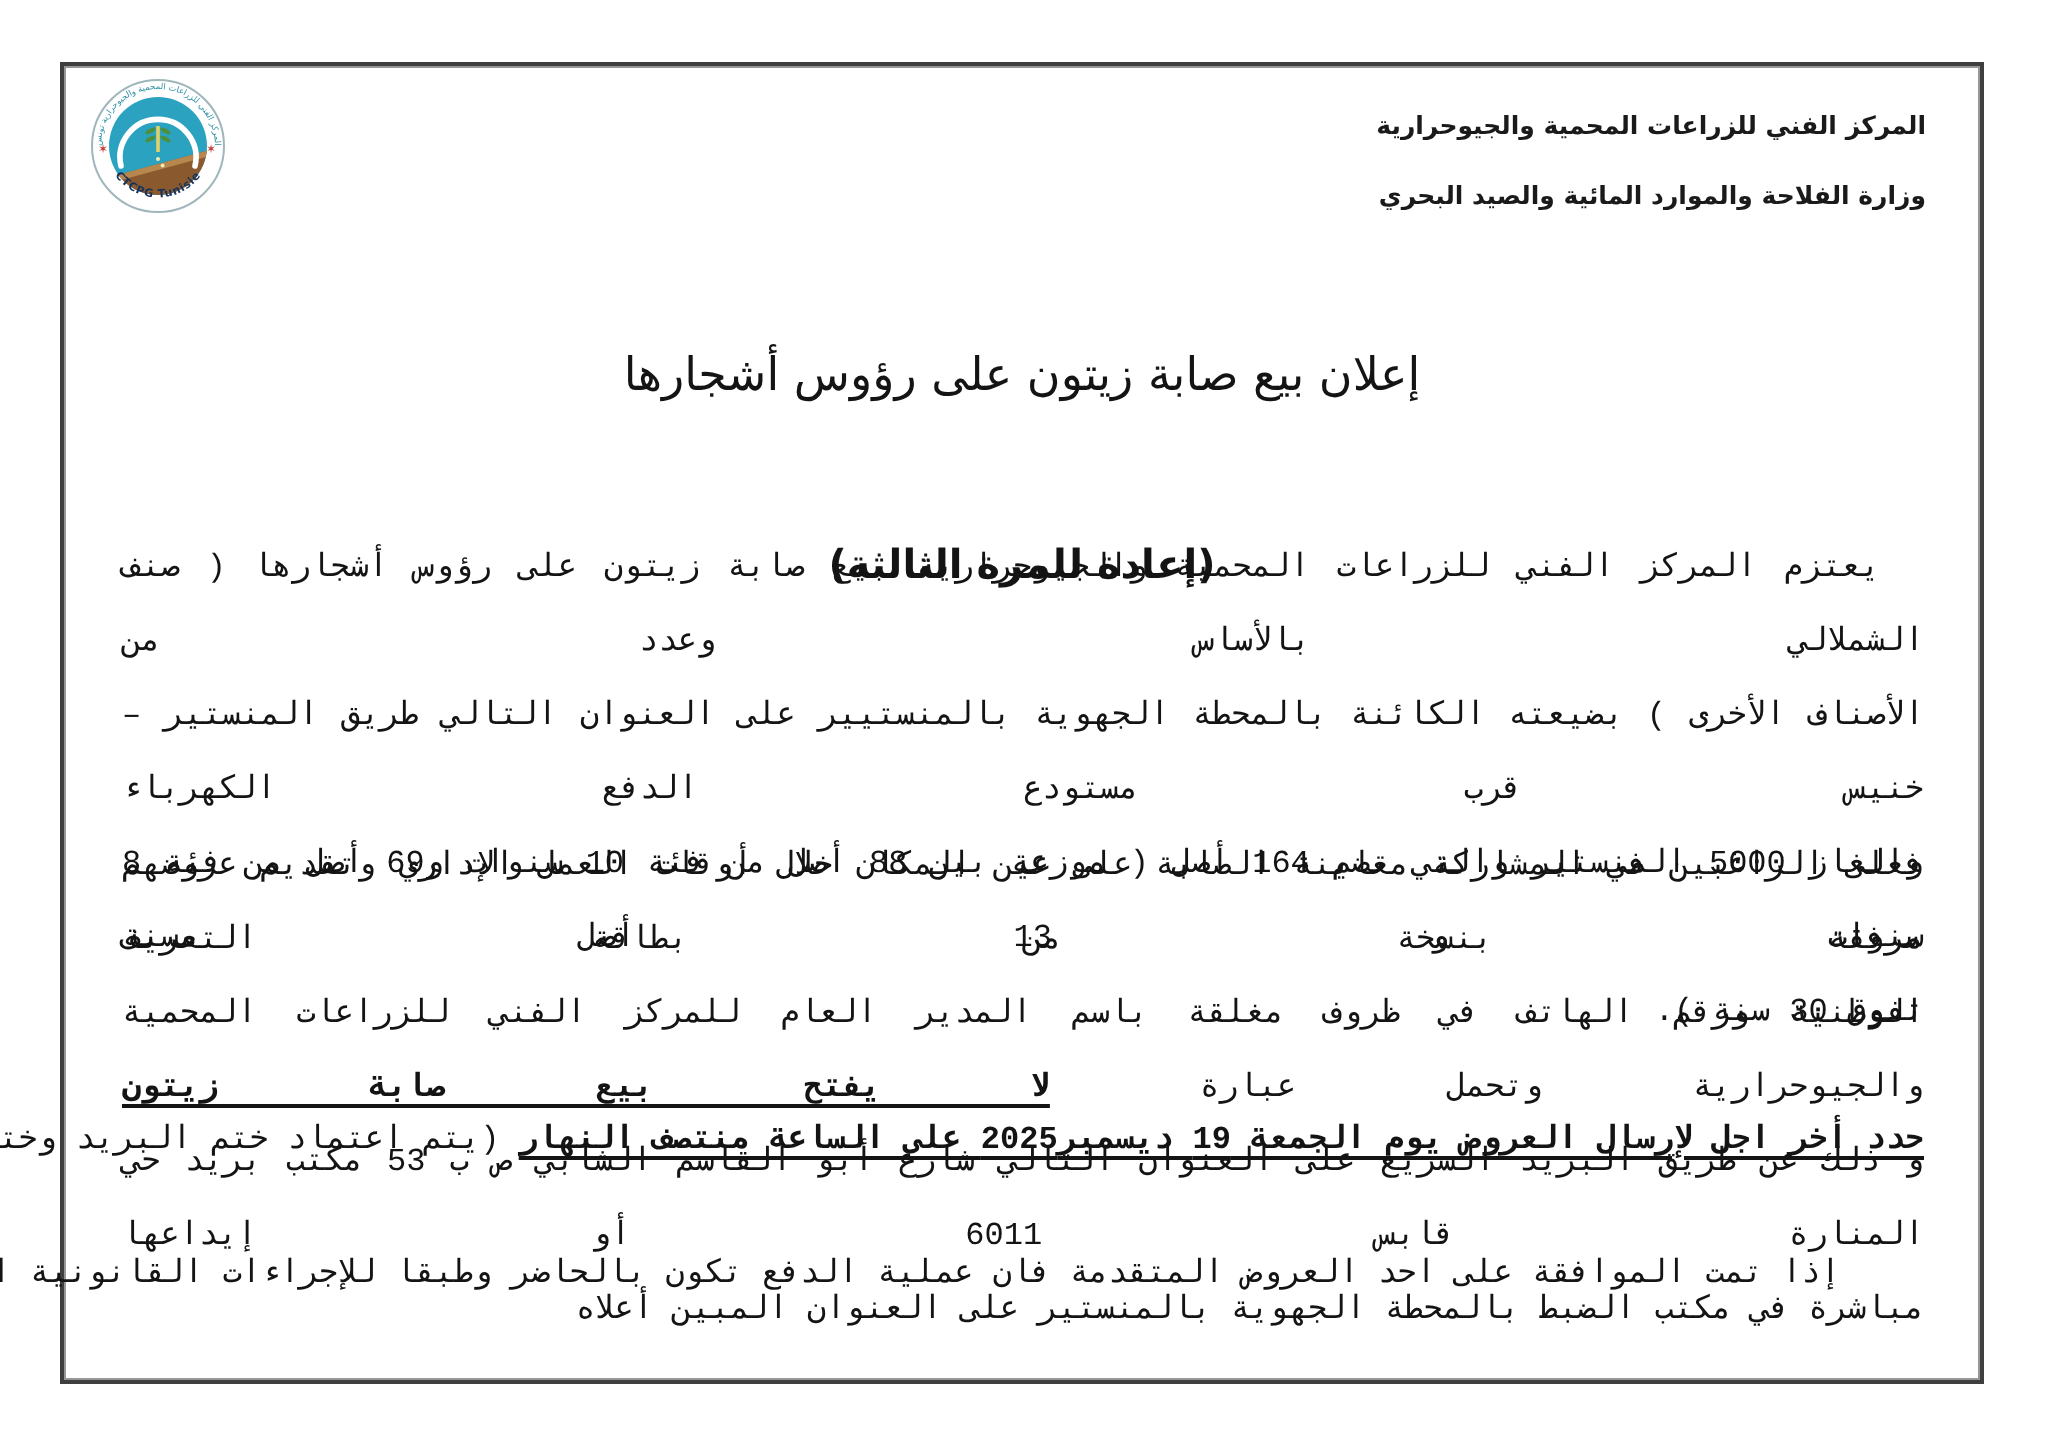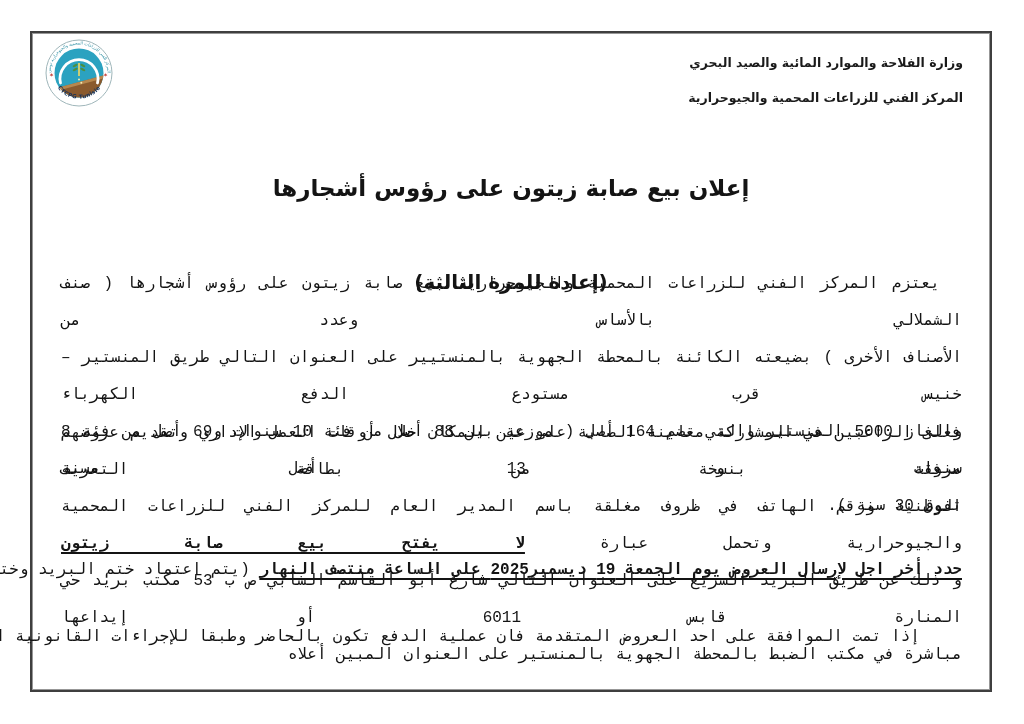--- a/index.html
+++ b/index.html
@@ -14,21 +14,21 @@
   .frame-inner{
     position:absolute;inset:0;border:1px solid #979797;
   }
   .logo{position:absolute;top:5px;left:12px;width:68px;height:68px;}
   .ministry{
     position:absolute;top:11px;right:26px;text-align:right;direction:rtl;
     font-size:12.5px;font-weight:bold;line-height:35px;color:#1a1a1a;
   }
   .title1{
     position:absolute;top:141px;left:0;right:0;text-align:center;direction:rtl;
-    font-size:23px;font-weight:bold;
+    font-size:23px;font-weight:normal;
   }
   .title2{
     position:absolute;top:188px;left:0;right:0;text-align:center;direction:rtl;
     font-size:20px;font-weight:bold;margin-top:48px;
   }
   .para{
     position:absolute;right:27px;left:28px;direction:rtl;
     font-size:16px;line-height:37px;font-family:Liberation Mono, monospace;
   }
   .p1{top:232px;}
@@ -82,22 +82,22 @@
           <text font-size="4.2" fill="#2e8fa3">
             <textPath href="#arcTop" startOffset="50%" text-anchor="middle">المركز الفني للزراعات المحمية والجيوحرارية تونس</textPath>
           </text>
           <text font-size="5.6" font-weight="bold" letter-spacing="0.4" fill="#16325c">
             <textPath href="#arcBot" startOffset="50%" text-anchor="middle">CTCPG  Tunisie</textPath>
           </text>
         </svg>
       </div>
 
       <div class="ministry">
+        <div>المركز الفني للزراعات المحمية والجيوحرارية</div>
         <div>وزارة الفلاحة والموارد المائية والصيد البحري</div>
-        <div>المركز الفني للزراعات المحمية والجيوحرارية</div>
       </div>
 
       <div class="title1">إعلان بيع صابة زيتون على رؤوس أشجارها</div>
       <div class="title2">(إعادة للمرة الثالثة)</div>
 
       <div class="para p1">
         <div class="jline indent1">يعتزم المركز الفني للزراعات المحمية والجيوحرارية بيع صابة زيتون على رؤوس أشجارها ( صنف الشملالي بالأساس وعدد من</div>
         <div class="jline">الأصناف الأخرى ) بضيعته الكائنة بالمحطة الجهوية بالمنستيير على العنوان التالي طريق المنستير – خنيس قرب مستودع الدفع الكهرباء</div>
         <div class="jline">والغاز 5000 المنستير والتي تضم 164 أصل ( موزعة بين 88 أصل من فئة 10 سنوات و69 أصل من فئة 8 سنوات و 13 أصل مسنة</div>
         <div class="lline">تفوق 30 سنة ).</div>

